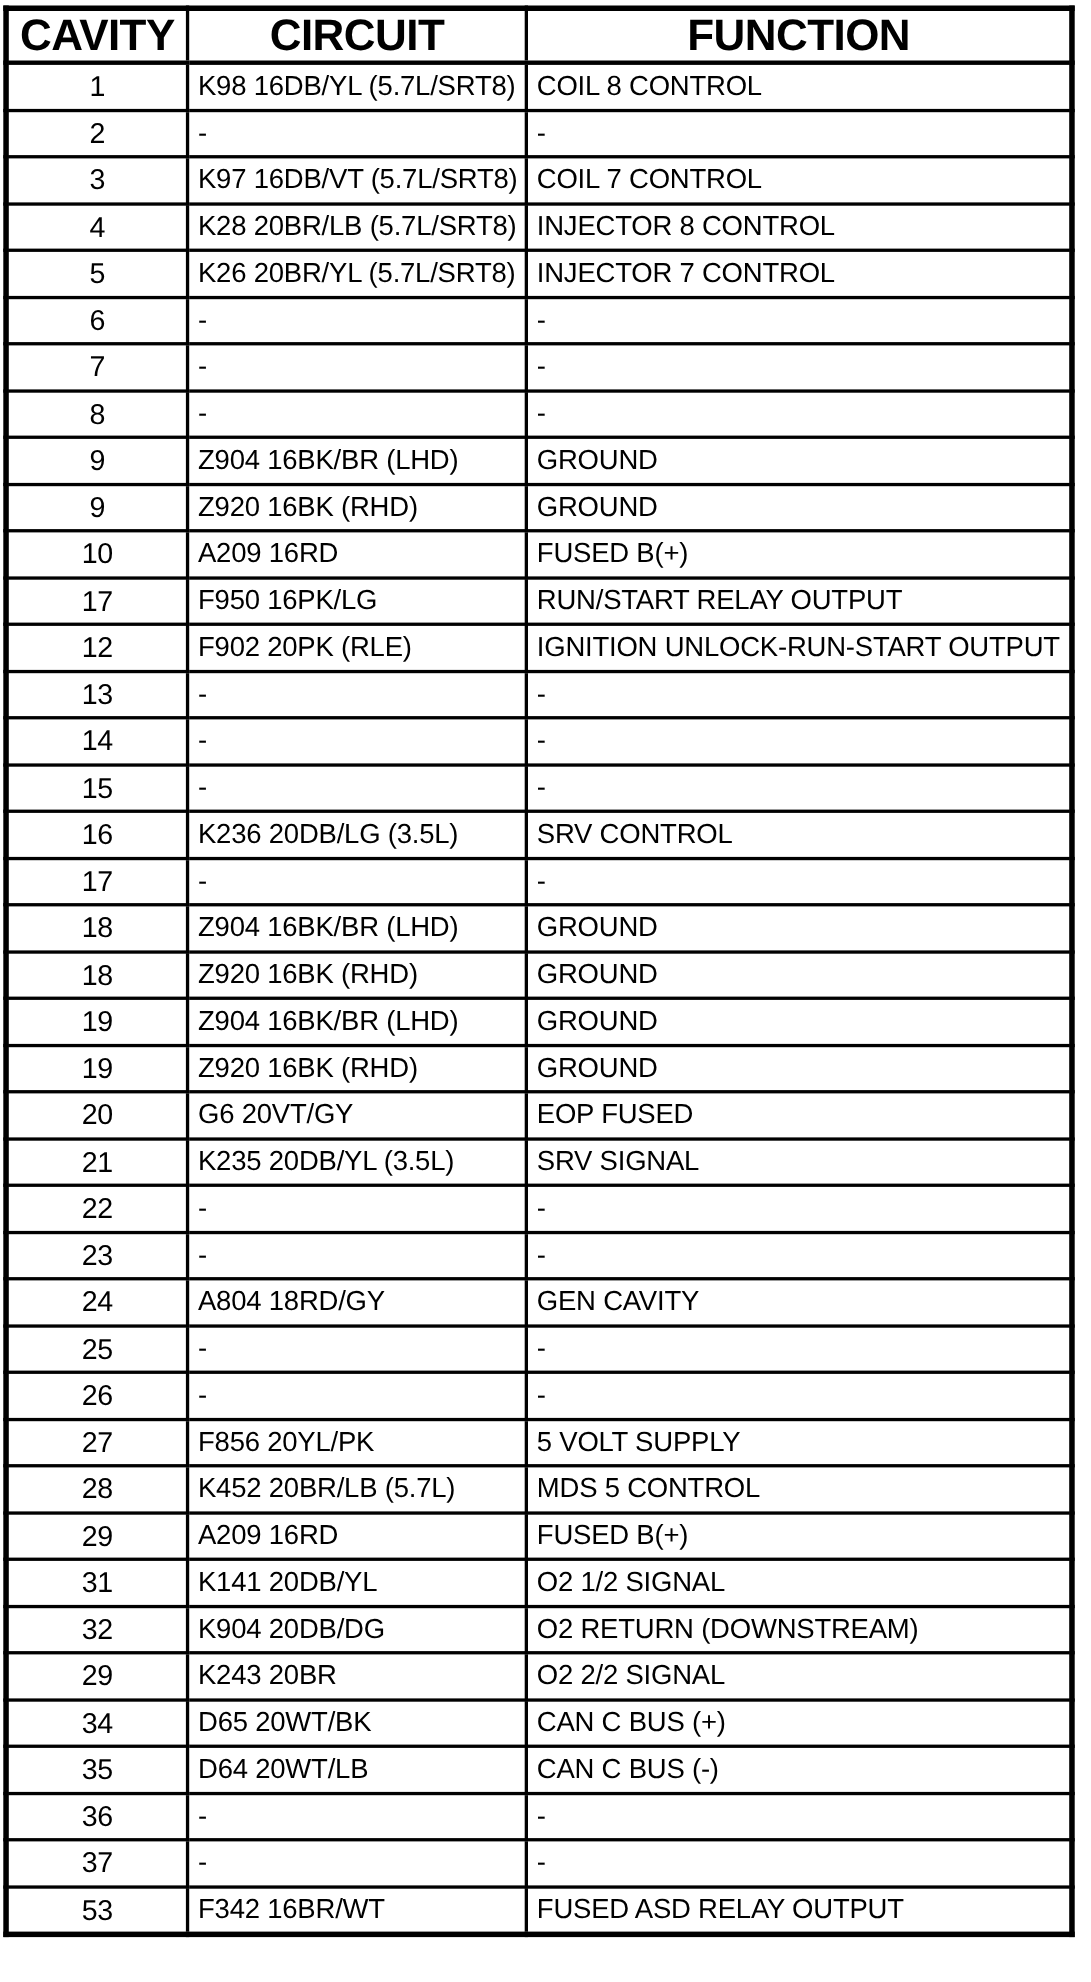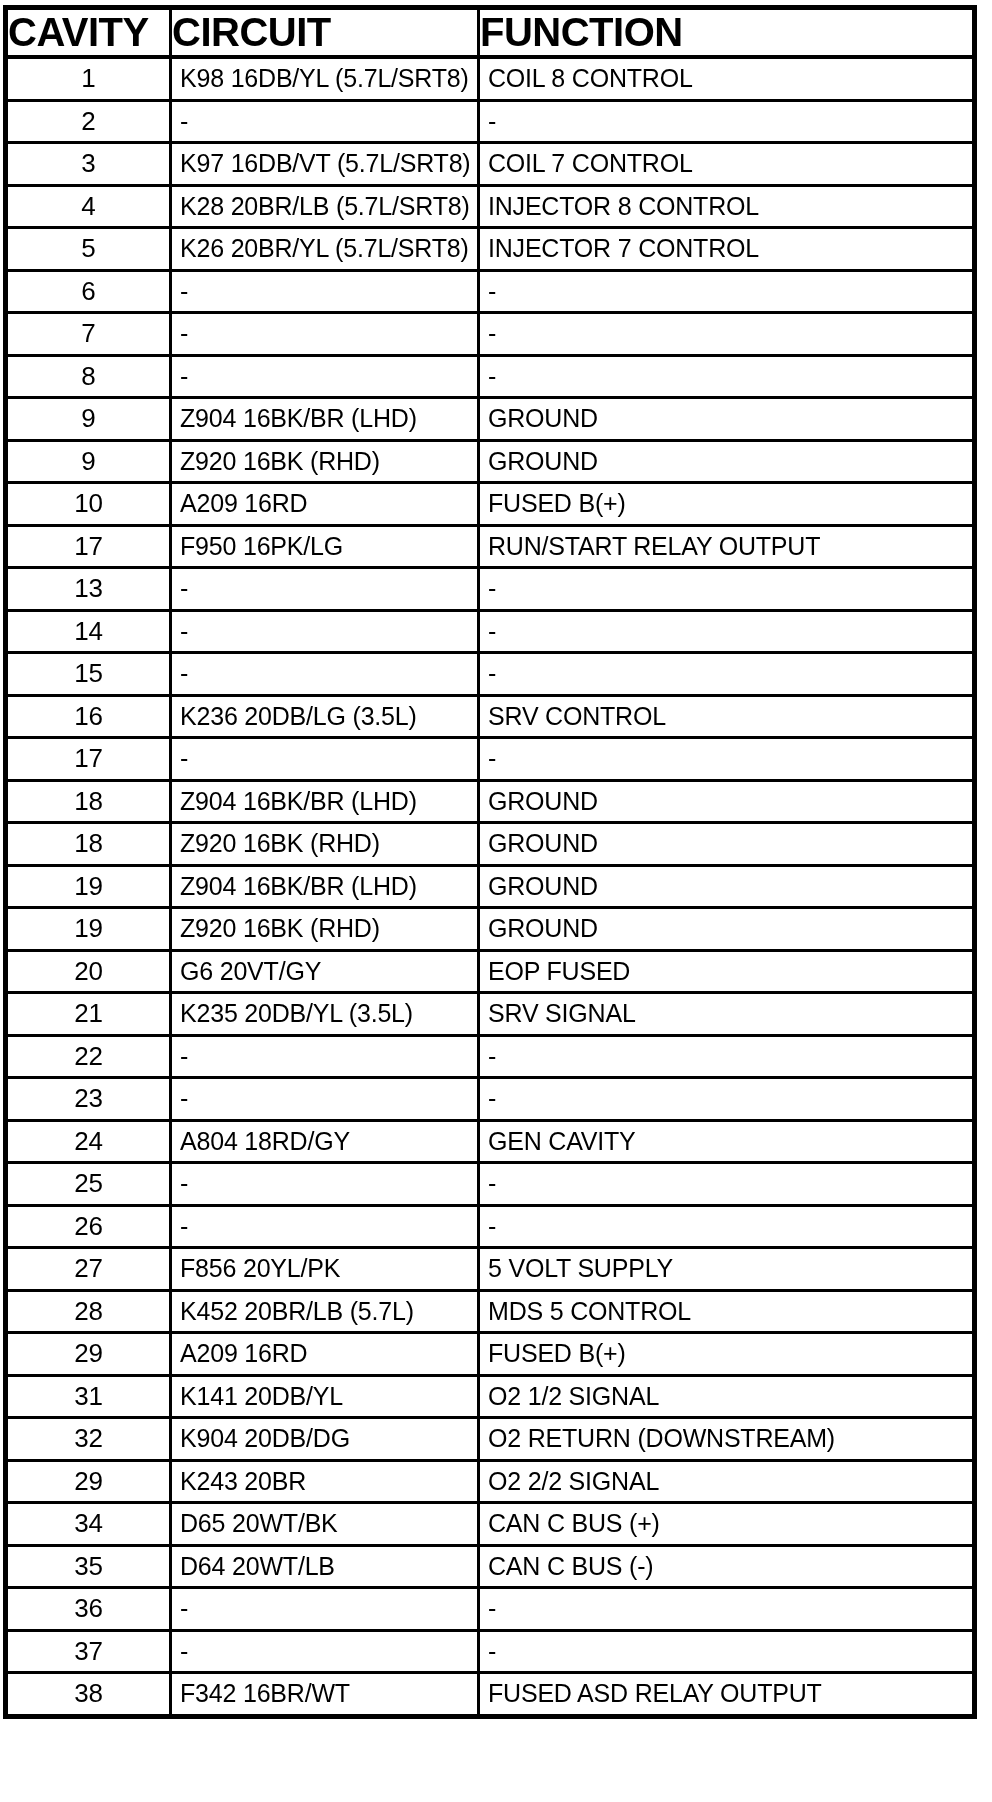--- a/index.html
+++ b/index.html
@@ -34,21 +34,21 @@
   col.col-circuit  { width: 308px; }
   col.col-function { width: 496px; }
   th {
     border: 3px solid #000000;
     border-bottom: 4px solid #000000;
     height: 45px;
     padding: 0;
     font-size: 40px;
     font-weight: 700;
     letter-spacing: -0.5px;
-    text-align: left;
+    text-align: center;
     vertical-align: middle;
     white-space: nowrap;
     overflow: hidden;
   }
   td {
     border: 3px solid #000000;
     height: 39.5px;
     padding: 0 2px 0 8px;
     font-size: 25px;
     letter-spacing: -0.2px;
@@ -146,20 +146,25 @@
     <td class="circuit">A209 16RD</td>
     <td class="function">FUSED B(+)</td>
   </tr>
 
   <tr>
     <td class="cavity">17</td>
     <td class="circuit">F950 16PK/LG</td>
     <td class="function">RUN/START RELAY OUTPUT</td>
   </tr>
 
+  <tr>
+    <td class="cavity">12</td>
+    <td class="circuit">F902 20PK (RLE)</td>
+    <td class="function">IGNITION UNLOCK-RUN-START OUTPUT</td>
+  </tr>
 
   <tr>
     <td class="cavity">13</td>
     <td class="circuit">-</td>
     <td class="function">-</td>
   </tr>
 
   <tr>
     <td class="cavity">14</td>
     <td class="circuit">-</td>
@@ -305,19 +310,19 @@
     <td class="function">-</td>
   </tr>
 
   <tr>
     <td class="cavity">37</td>
     <td class="circuit">-</td>
     <td class="function">-</td>
   </tr>
 
   <tr>
-    <td class="cavity">38</td>
+    <td class="cavity">53</td>
     <td class="circuit">F342 16BR/WT</td>
     <td class="function">FUSED ASD RELAY OUTPUT</td>
   </tr>
 </tbody>
   </table>
 </div>
 
 </body></html>

